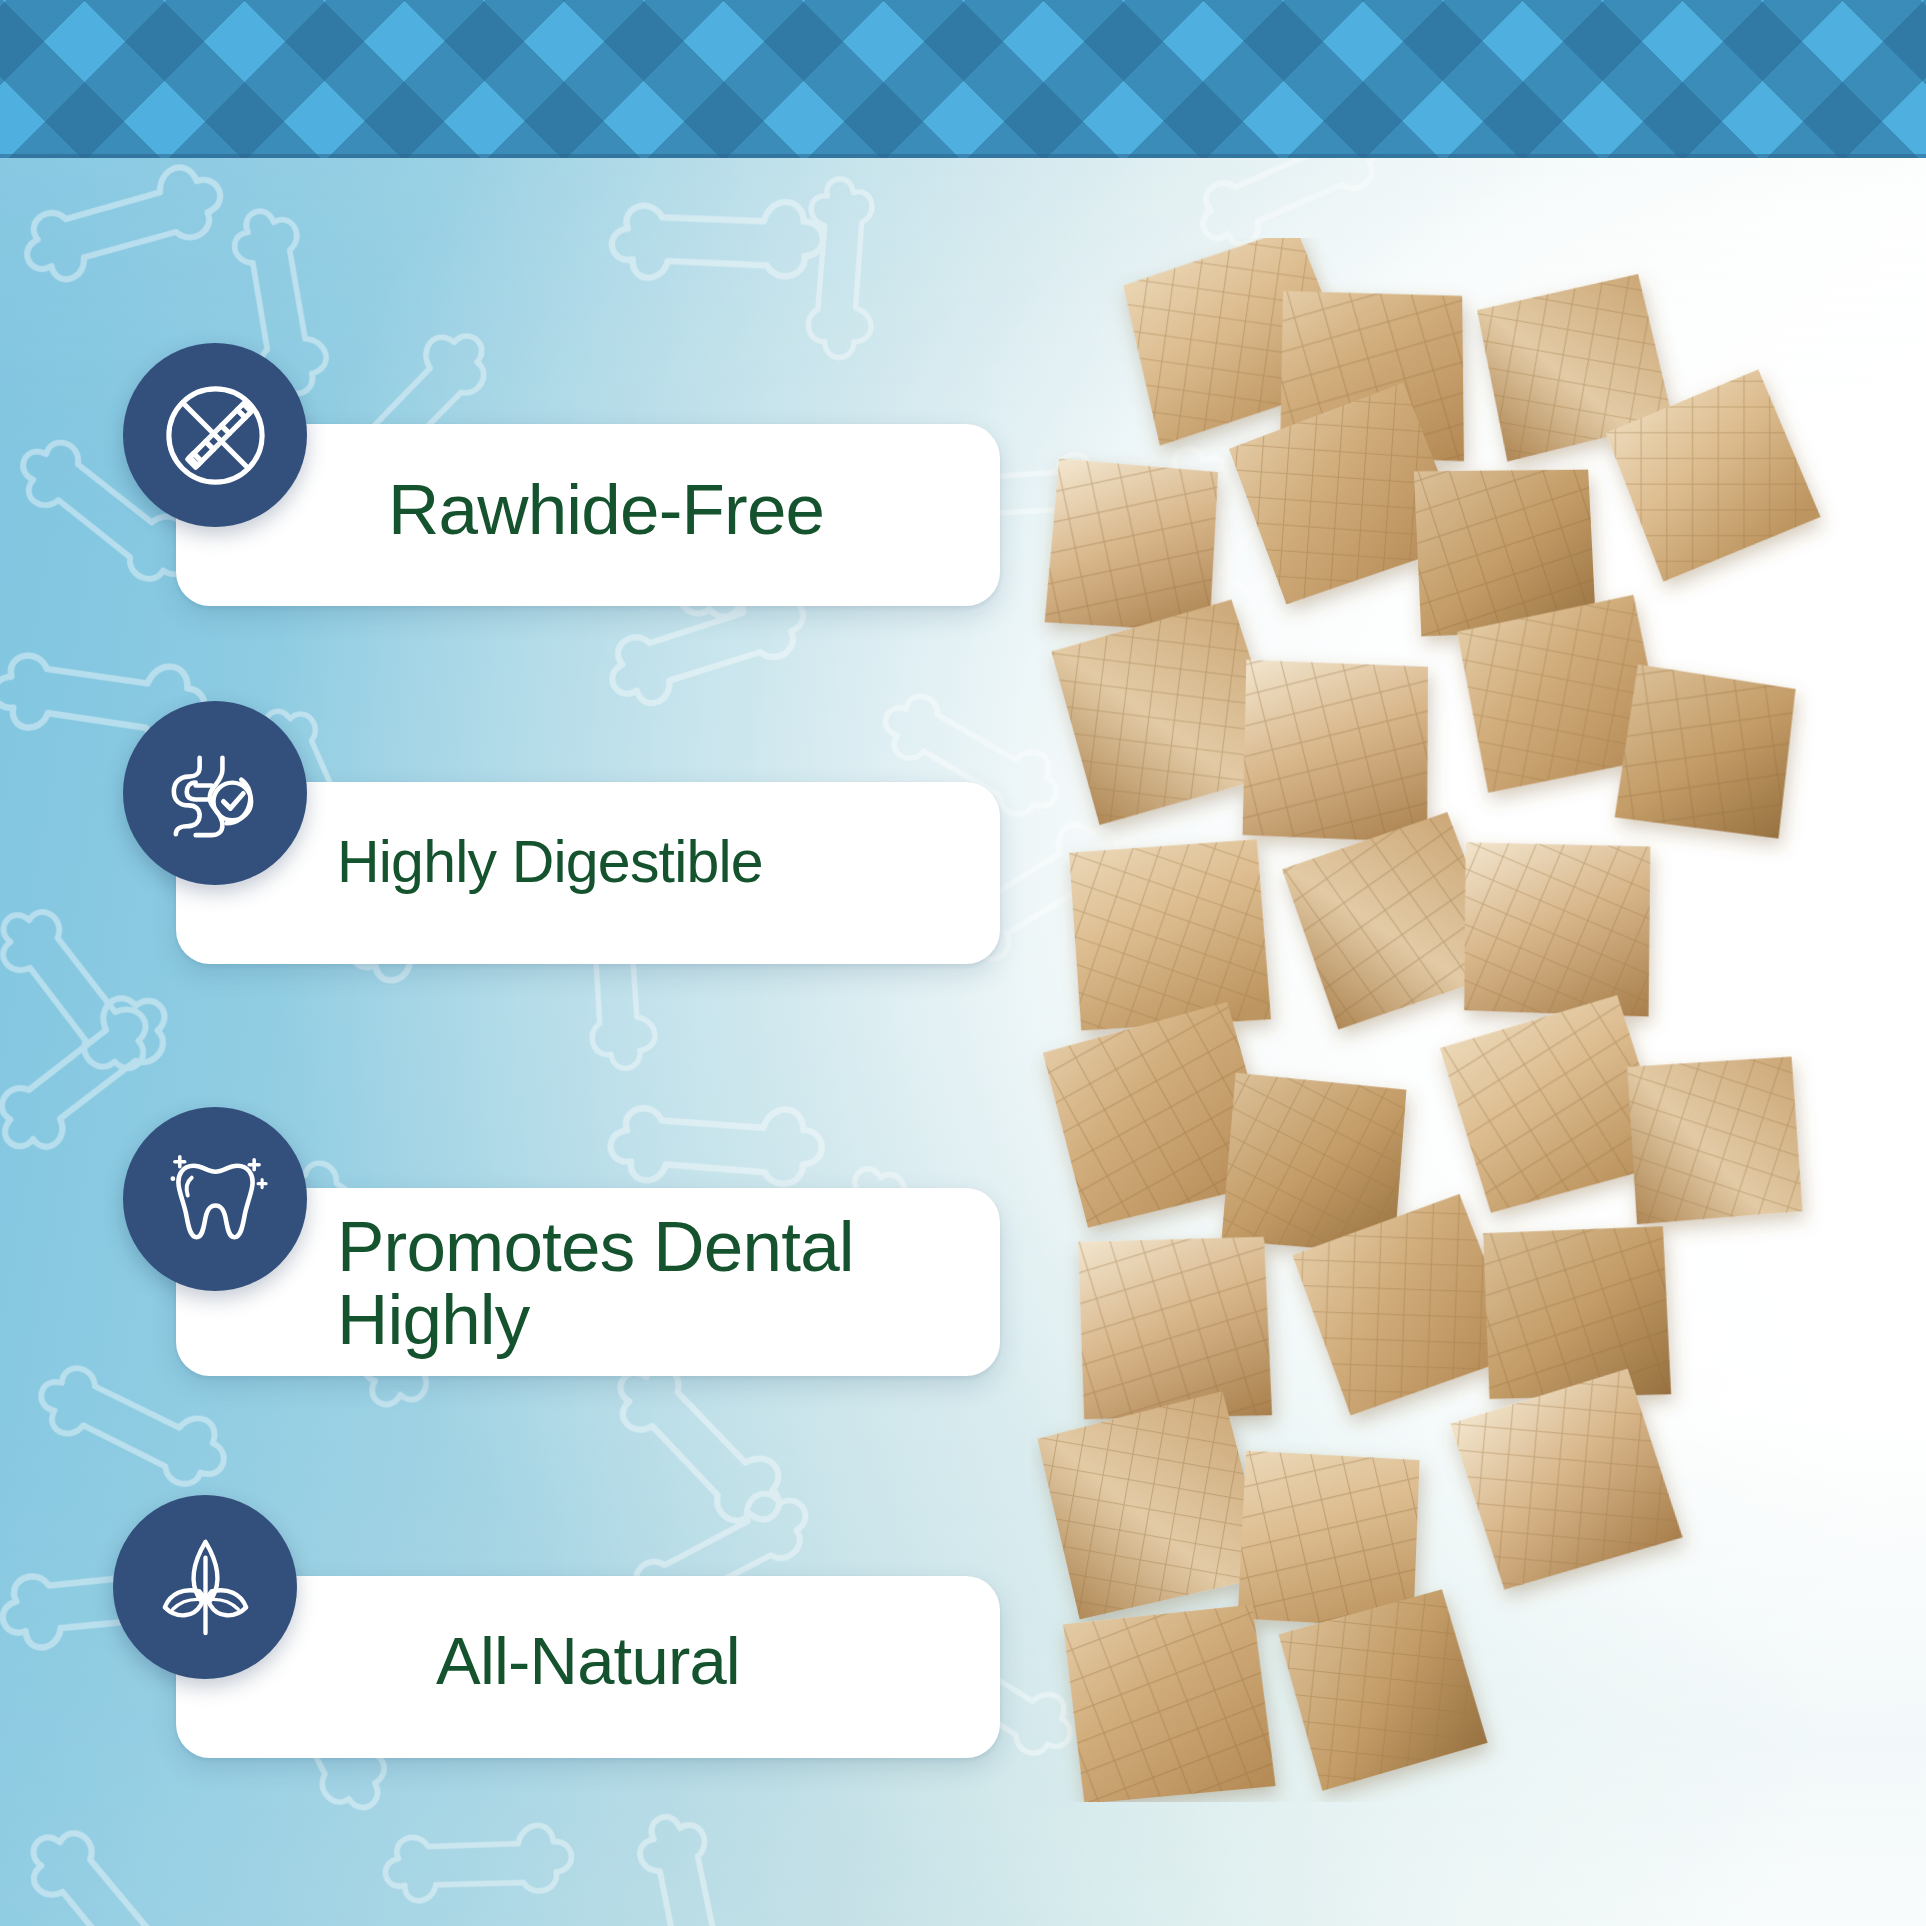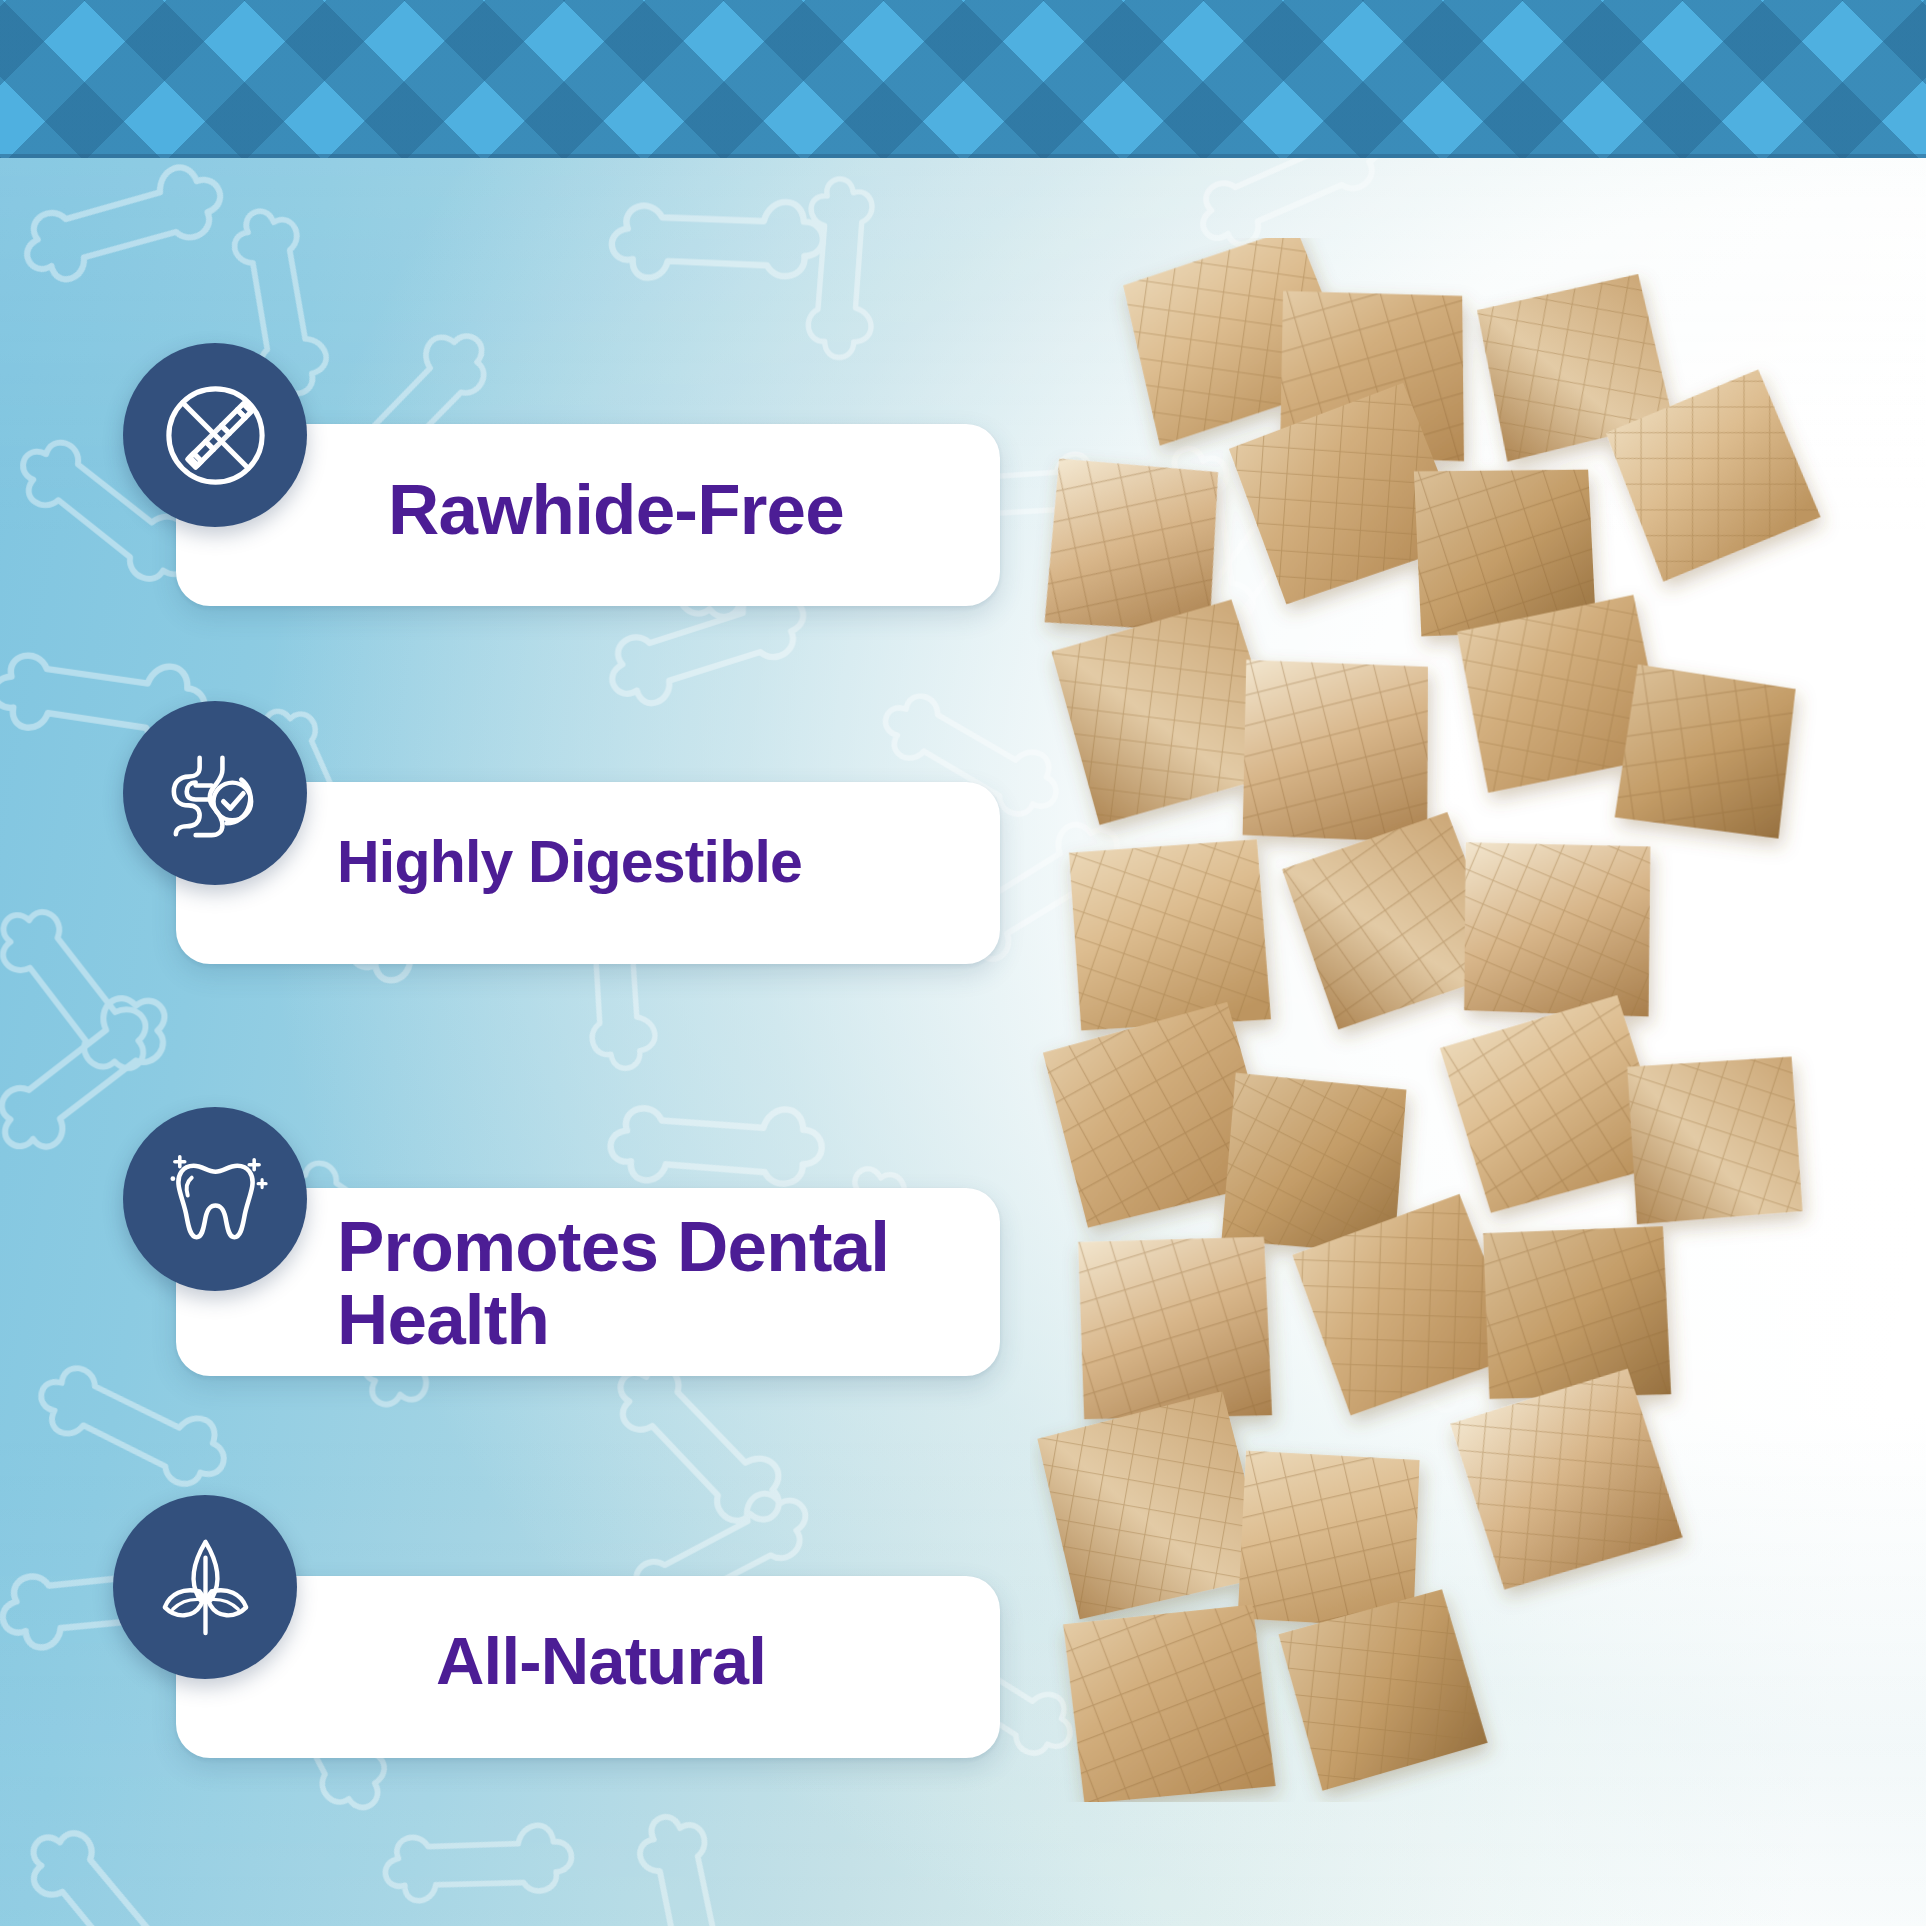--- a/index.html
+++ b/index.html
@@ -55,22 +55,22 @@
   .features{position:absolute;left:0;top:0;width:1927px;height:1927px;}
 
   .card{
     position:absolute;
     background:#ffffff;
     border-radius:34px;
     box-shadow:0 10px 26px rgba(40,80,110,0.16), 0 2px 5px rgba(40,80,110,0.10);
   }
   .card-text{
     position:absolute;
-    color:#4c1d95;
-    font-weight:700;
+    color:#14532d;
+    font-weight:400;
     letter-spacing:-0.8px;
     line-height:1.04;
     font-family:"Liberation Sans","DejaVu Sans",sans-serif;
   }
 
   .badge{
     position:absolute;
     border-radius:50%;
     background:#33507D;
     display:flex;align-items:center;justify-content:center;
@@ -357,21 +357,21 @@
 
           <circle cx="77" cy="68" r="19" stroke-width="4.4"></circle>
           <path d="M68 68 L75 75 L88 60" stroke-width="5"></path>
         </svg>
       </div>
     </div>
 
     <div>
       <div class="card" style="left:176px;top:1188px;width:824px;height:188px;"></div>
       <div class="card-text" style="left:337px;top:1210px;width:673px;font-size:71px;">Promotes Dental</div>
-      <div class="card-text" style="left:337px;top:1283px;width:673px;font-size:71px;">Health</div>
+      <div class="card-text" style="left:337px;top:1283px;width:673px;font-size:71px;">Highly</div>
       <div class="badge" style="left:123px;top:1107px;width:184px;height:184px;">
         <svg width="119" height="119" viewBox="0 0 120 120" fill="none" stroke="#ffffff" stroke-width="4.6" stroke-linecap="round" stroke-linejoin="round">
 
           <path d="M38 26 C27 26 21 35 23 47 C25 58 29 66 31 78 C33 89 35 98 41 98
                    C47 98 48 88 50 78 C52 69 55 66 60 66 C65 66 68 69 70 78
                    C72 88 73 98 79 98 C85 98 87 89 89 78 C91 66 95 58 97 47
                    C99 35 93 26 82 26 C73 26 68 32 60 32 C52 32 47 26 38 26 Z"></path>
 
           <path d="M36 38 C31 42 30 49 32 56" stroke-width="4"></path>
 

